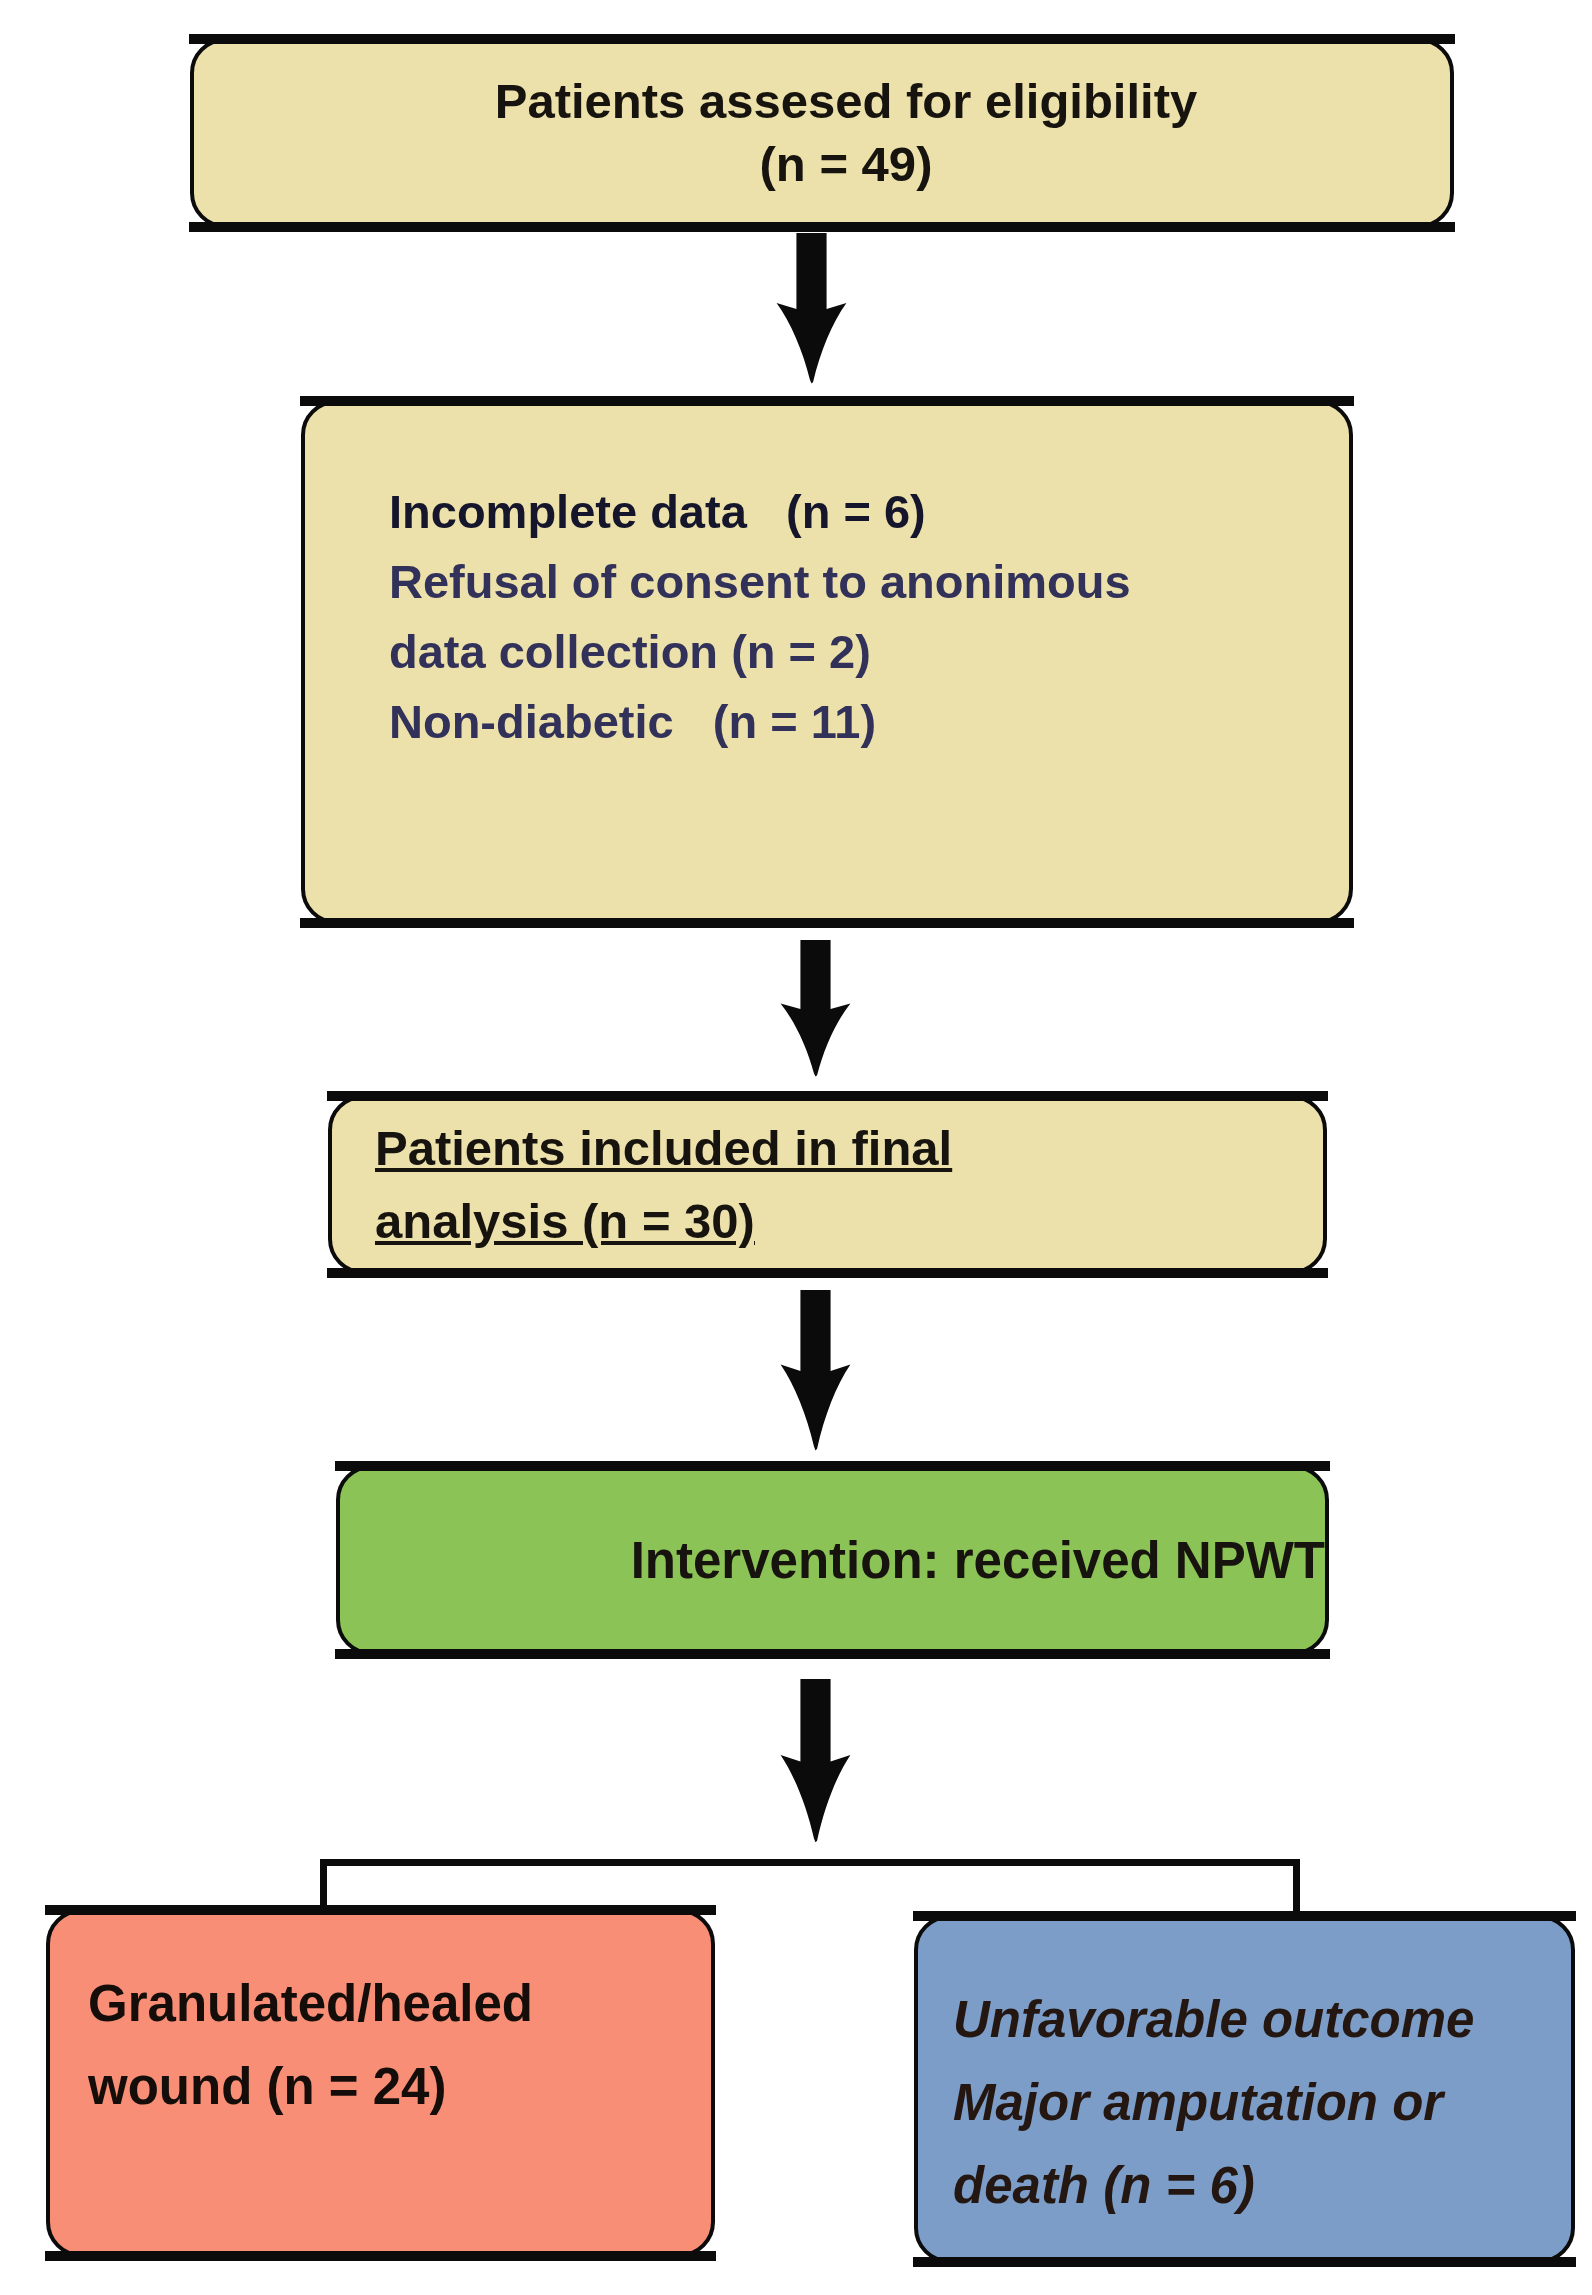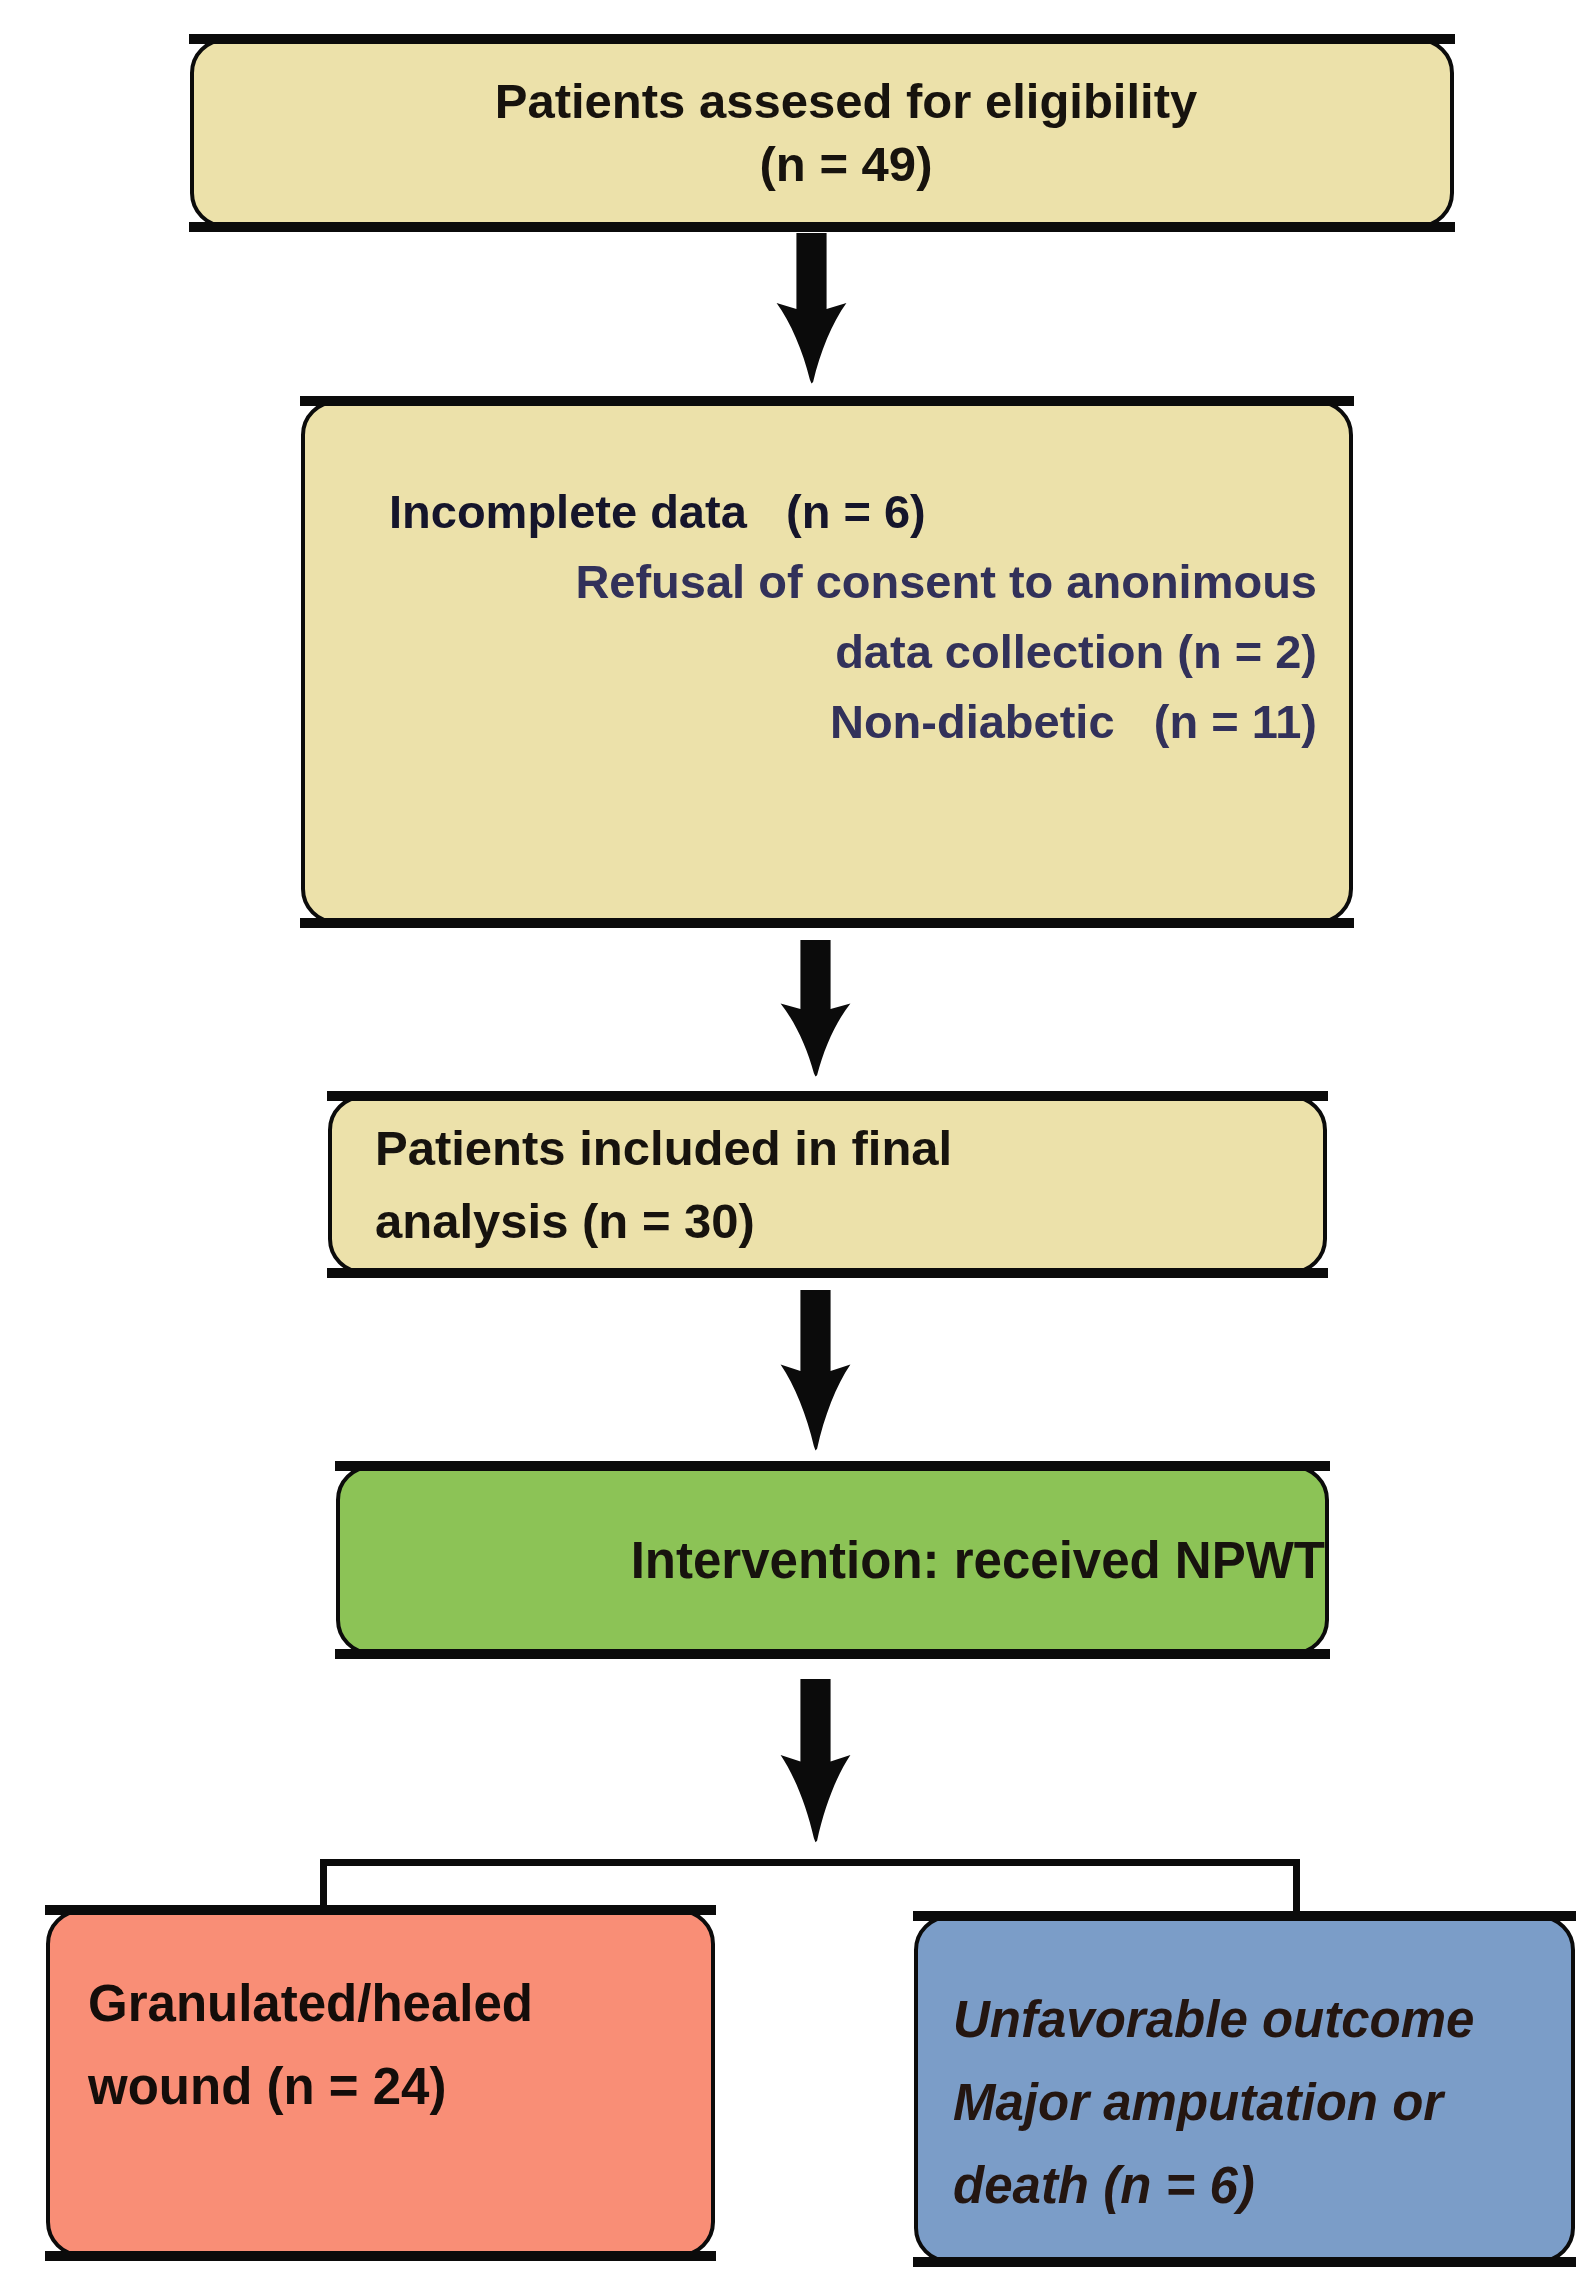--- a/index.html
+++ b/index.html
@@ -32,21 +32,21 @@
   .line{white-space:pre-wrap;}
   .arrow{position:absolute; width:73px;}
   .arrow svg{display:block; width:100%; height:100%;}
   .conn{position:absolute; background:var(--ink);}
   
   .b1{font-size:49px; line-height:63px;}
   .b2{font-size:47px;}
   .b2 .heading{margin:0 0 46px 0; color:var(--text_dark);}
   .b2 .items{padding-left:32px; line-height:70px;}
   .b2 .item-first{color:var(--text_navy_dark);}
-  .b2 .item-navy{color:var(--text_navy);text-align:right;}
+  .b2 .item-navy{color:var(--text_navy);}
   .b3{font-size:49px; line-height:73px;}
   .b4{font-size:51px;}
   .b5{font-size:51px; line-height:83px; color:#140d0a;}
   .b6{font-size:51px; line-height:83px; color:var(--text_brown);}
 </style>
 </head>
 <body>
 
 <div class="stage">
 
@@ -69,21 +69,21 @@
       <div class="line item-navy">Non-diabetic   (n = 11)</div>
     </div>
   </div>
 
   <div class="arrow" style="left:779px; top:940px; height:138px;">
     <svg viewBox="0 0 92 200" preserveAspectRatio="none" fill="var(--ink)">
       <path d="M27 0 H65 V100 L90 92 C72 118 57 156 48 196 L46 198 L44 193 C35 155 20 118 2 92 L27 100 Z"></path>
     </svg>
   </div>
 
-  <div class="box fill-tan vcenter-txt b3" style="left:328px; top:1095px; width:999px; height:179px; padding-left:43px;">
+  <div class="box fill-tan vcenter-txt b3" style="left:328px; top:1095px; width:999px; height:179px; padding-left:43px;text-decoration:underline;">
     <div class="line">Patients included in final</div>
     <div class="line">analysis (n = 30)</div>
   </div>
 
   <div class="arrow" style="left:779px; top:1290px; height:162px;">
     <svg viewBox="0 0 92 200" preserveAspectRatio="none" fill="var(--ink)">
       <path d="M27 0 H65 V100 L90 92 C72 118 57 156 48 196 L46 198 L44 193 C35 155 20 118 2 92 L27 100 Z"></path>
     </svg>
   </div>
 

